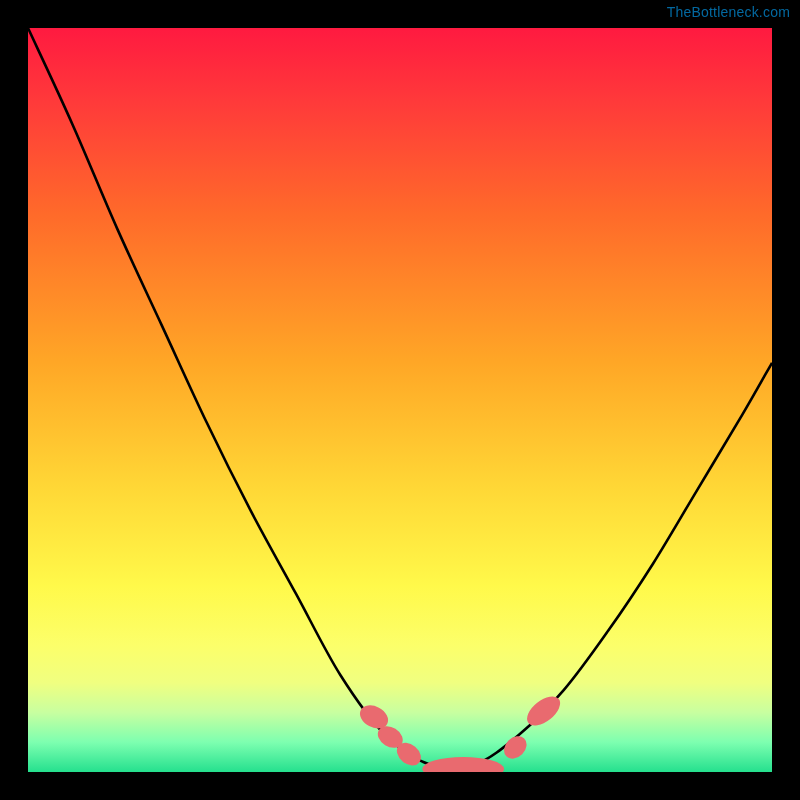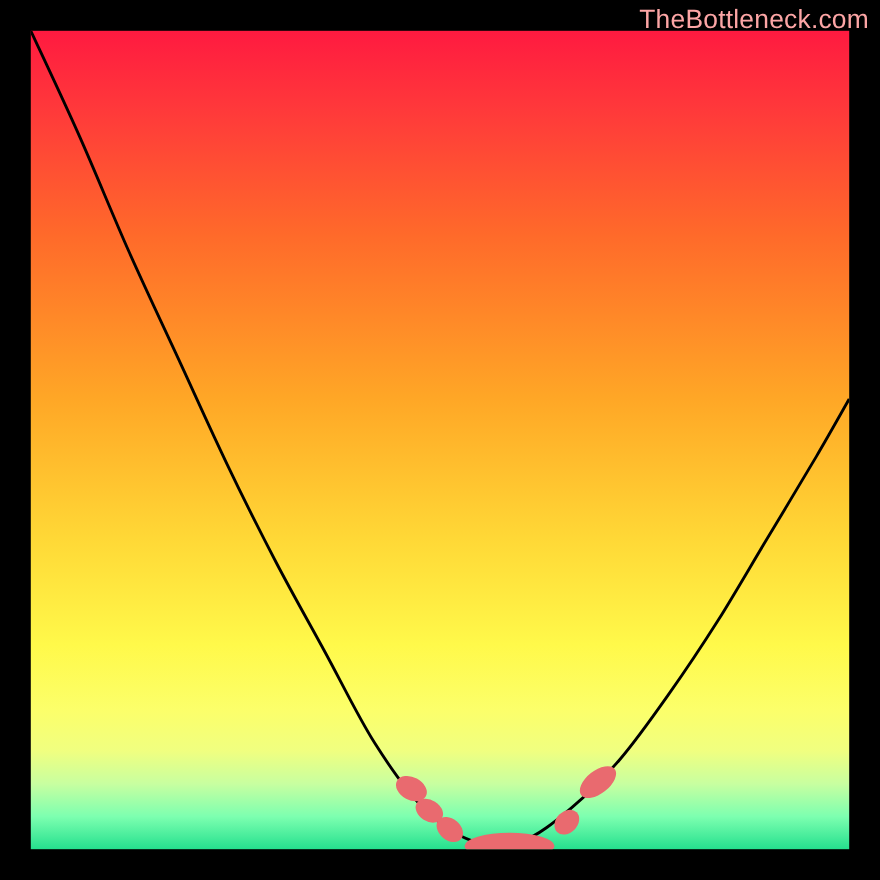--- a/index.html
+++ b/index.html
@@ -35,22 +35,22 @@
       #fcff6a 83%,
       #f0ff80 88%,
       #c8ffa0 92%,
       #7dffb0 96%,
       #25e08e 100%);
   }
   .attribution {
     position: absolute;
     top: 4px;
     right: 10px;
-    color: #fca5a5;
-    font-size: 24px;
+    color: #0369a1;
+    font-size: 14px;
     font-weight: 500;
     letter-spacing: 0.2px;
     text-align: right;
   }
   svg.curve {
     position: absolute;
     top: 0;
     left: 0;
     width: 744px;
     height: 744px;

